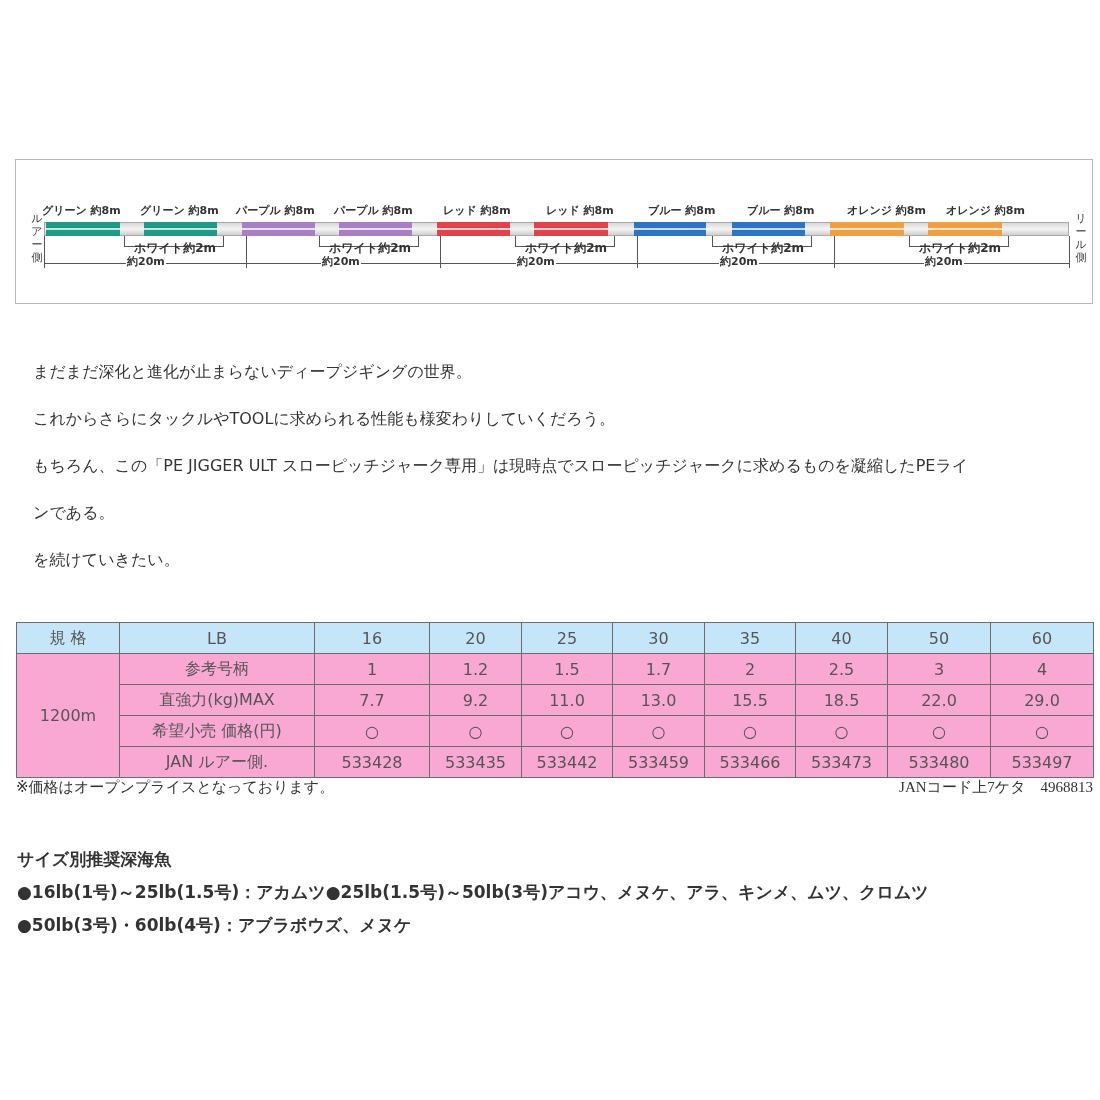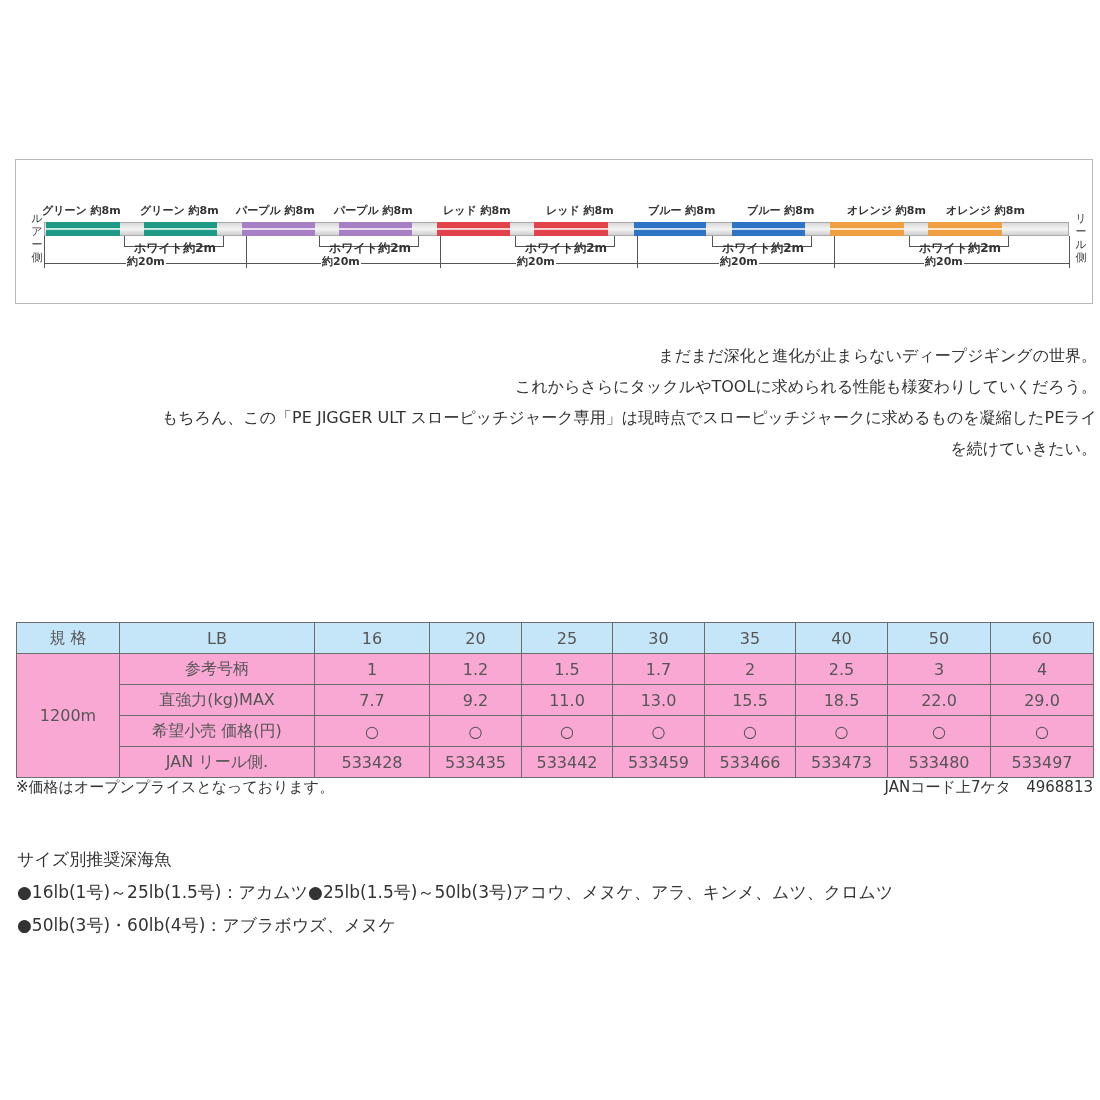--- a/index.html
+++ b/index.html
@@ -19,34 +19,34 @@
   .seg::after { content:""; position:absolute; left:0; right:0; top:6px; height:2px; background:rgba(255,255,255,0.75); }
   .seg-label { position:absolute; top:43px; font-size:11px; font-weight:bold; color:#333; white-space:nowrap; }
   .white-label { position:absolute; top:80px; font-size:12px; font-weight:bold; color:#333; white-space:nowrap; }
   .bracket { position:absolute; top:76px; height:10px; border-left:1px solid #555; border-right:1px solid #555; border-bottom:1px solid #555; }
   .twenty-line { position:absolute; top:103px; height:1px; background:#555; }
   .tick { position:absolute; top:76px; width:1px; height:32px; background:#555; }
   .twenty-label { position:absolute; top:94px; font-size:11px; font-weight:bold; color:#333; background:#fff; padding:0 1px; }
 
   
   .intro { position:absolute; left:17px; top:340px; width:1080px; font-size:16px; line-height:31px; color:#333; }
-  .intro p { margin:0;text-align:right; }
+  .intro p { margin:16px; }
 
   
   .spec-table { position:absolute; left:16px; top:622px; border-collapse:collapse; font-size:16px; color:#555; }
   .spec-table td, .spec-table th { border:1px solid #6c6c6c; text-align:center; padding:0; height:30px; font-weight:normal; }
   .spec-table thead th { background:#c5e5f8; color:#555; }
   .spec-table tbody td { background:#f9a8d4; }
   .note-row { position:absolute; left:16px; top:778px; width:1077px; font-size:15px; color:#333; }
   .note-left { position:absolute; left:0; top:0; }
-  .note-right { position:absolute; right:0; top:0; }
+  .note-right { position:absolute; right:0; top:0;font-family:Liberation Serif, serif; }
 
   
   .fish { position:absolute; left:17px; top:843px; font-size:17px; line-height:33px; color:#333; }
-  .fish p { margin:0; }
+  .fish p { margin:0;font-weight:bold; }
 </style>
 </head>
 <body>
 
 <div class="diagram">
   <div class="side-label side-left">ルアー側</div>
   <div class="side-label side-right">リール側</div>
   <div class="line-bar"></div>
 
   <div class="seg" style="left:30px;width:74px;background:#1f9a86;"></div>
@@ -93,20 +93,21 @@
   <div class="twenty-label" style="left:305px;">約20m</div>
   <div class="twenty-label" style="left:500px;">約20m</div>
   <div class="twenty-label" style="left:703px;">約20m</div>
   <div class="twenty-label" style="left:908px;">約20m</div>
 </div>
 
 <div class="intro">
   <p>まだまだ深化と進化が止まらないディープジギングの世界。</p>
   <p>これからさらにタックルやTOOLに求められる性能も様変わりしていくだろう。</p>
   <p>もちろん、この「PE JIGGER ULT スローピッチジャーク専用」は現時点でスローピッチジャークに求めるものを凝縮したPEライ</p>
+  <p>ンである。</p>
   <p>を続けていきたい。</p>
 </div>
 
 <table class="spec-table">
   <colgroup>
     <col style="width:103px">
       <col style="width:195px">
     <col style="width:115px">
       <col style="width:92px">
       <col style="width:91px">
@@ -159,21 +160,21 @@
       <td>○</td>
       <td>○</td>
       <td>○</td>
       <td>○</td>
       <td>○</td>
       <td>○</td>
       <td>○</td>
       <td>○</td>
     </tr>
     <tr>
-      <td>JAN リール側.</td>
+      <td>JAN ルアー側.</td>
       <td>533428</td>
       <td>533435</td>
       <td>533442</td>
       <td>533459</td>
       <td>533466</td>
       <td>533473</td>
       <td>533480</td>
       <td>533497</td>
     </tr>
   </tbody>

